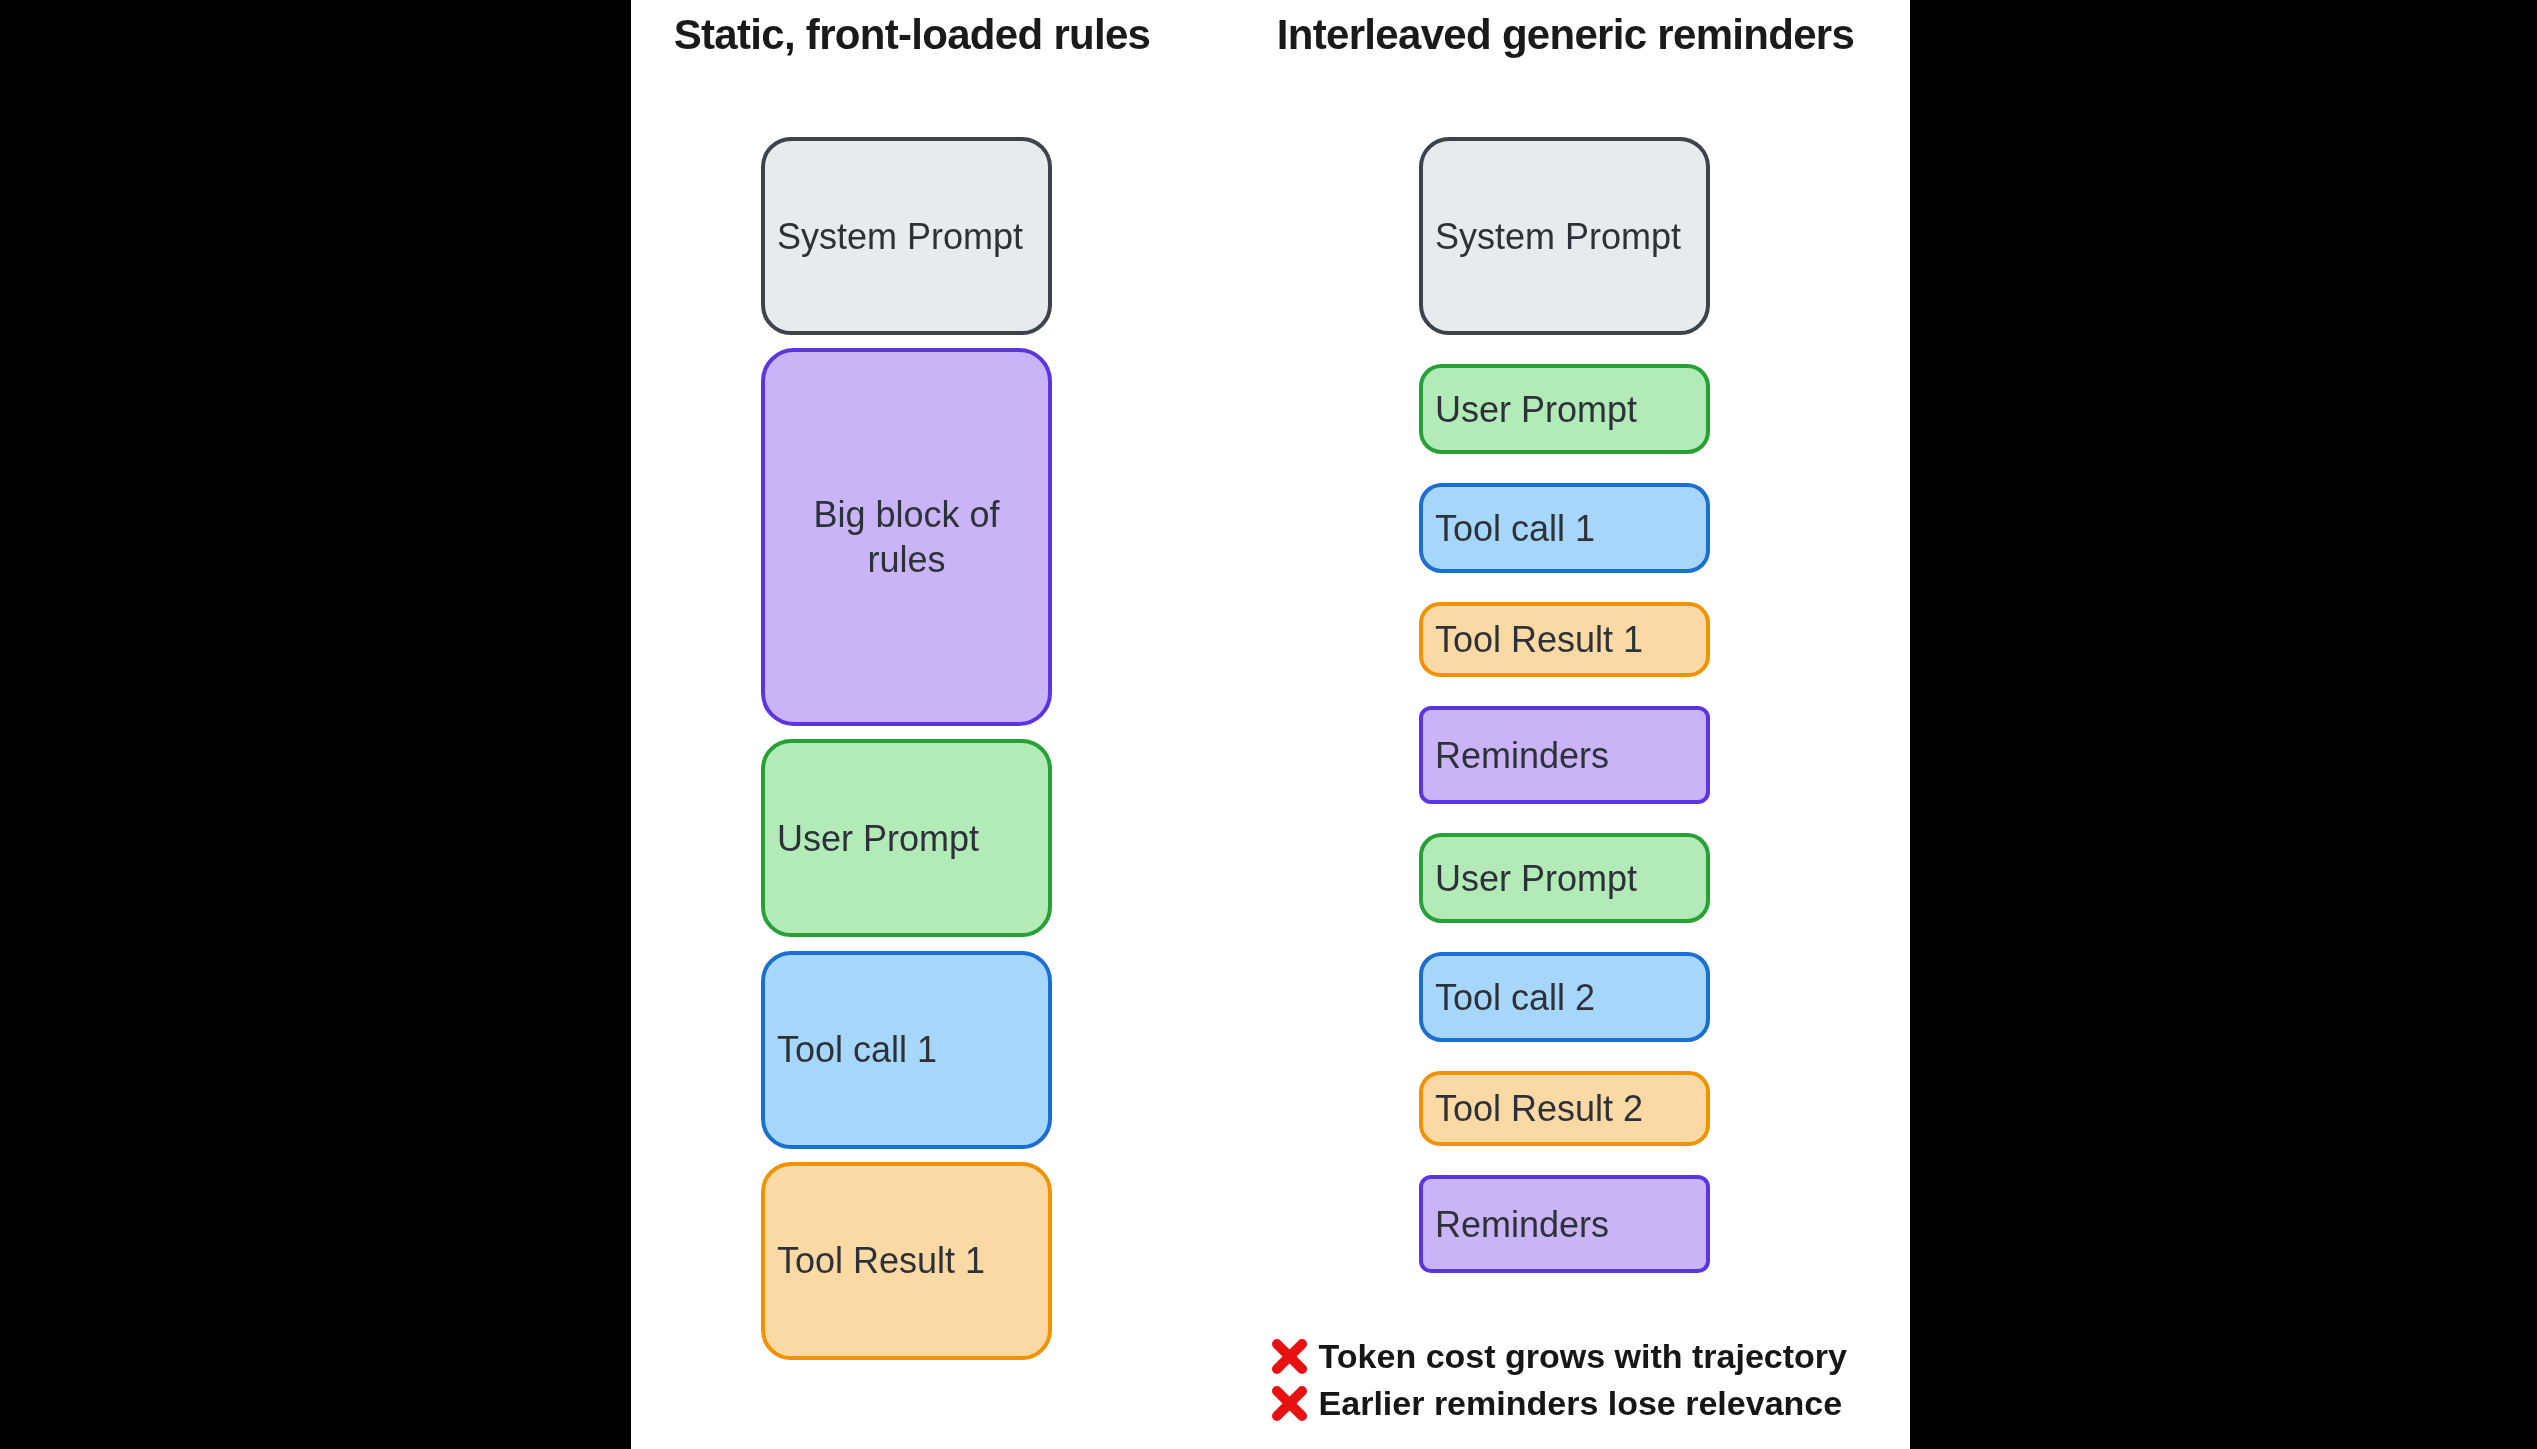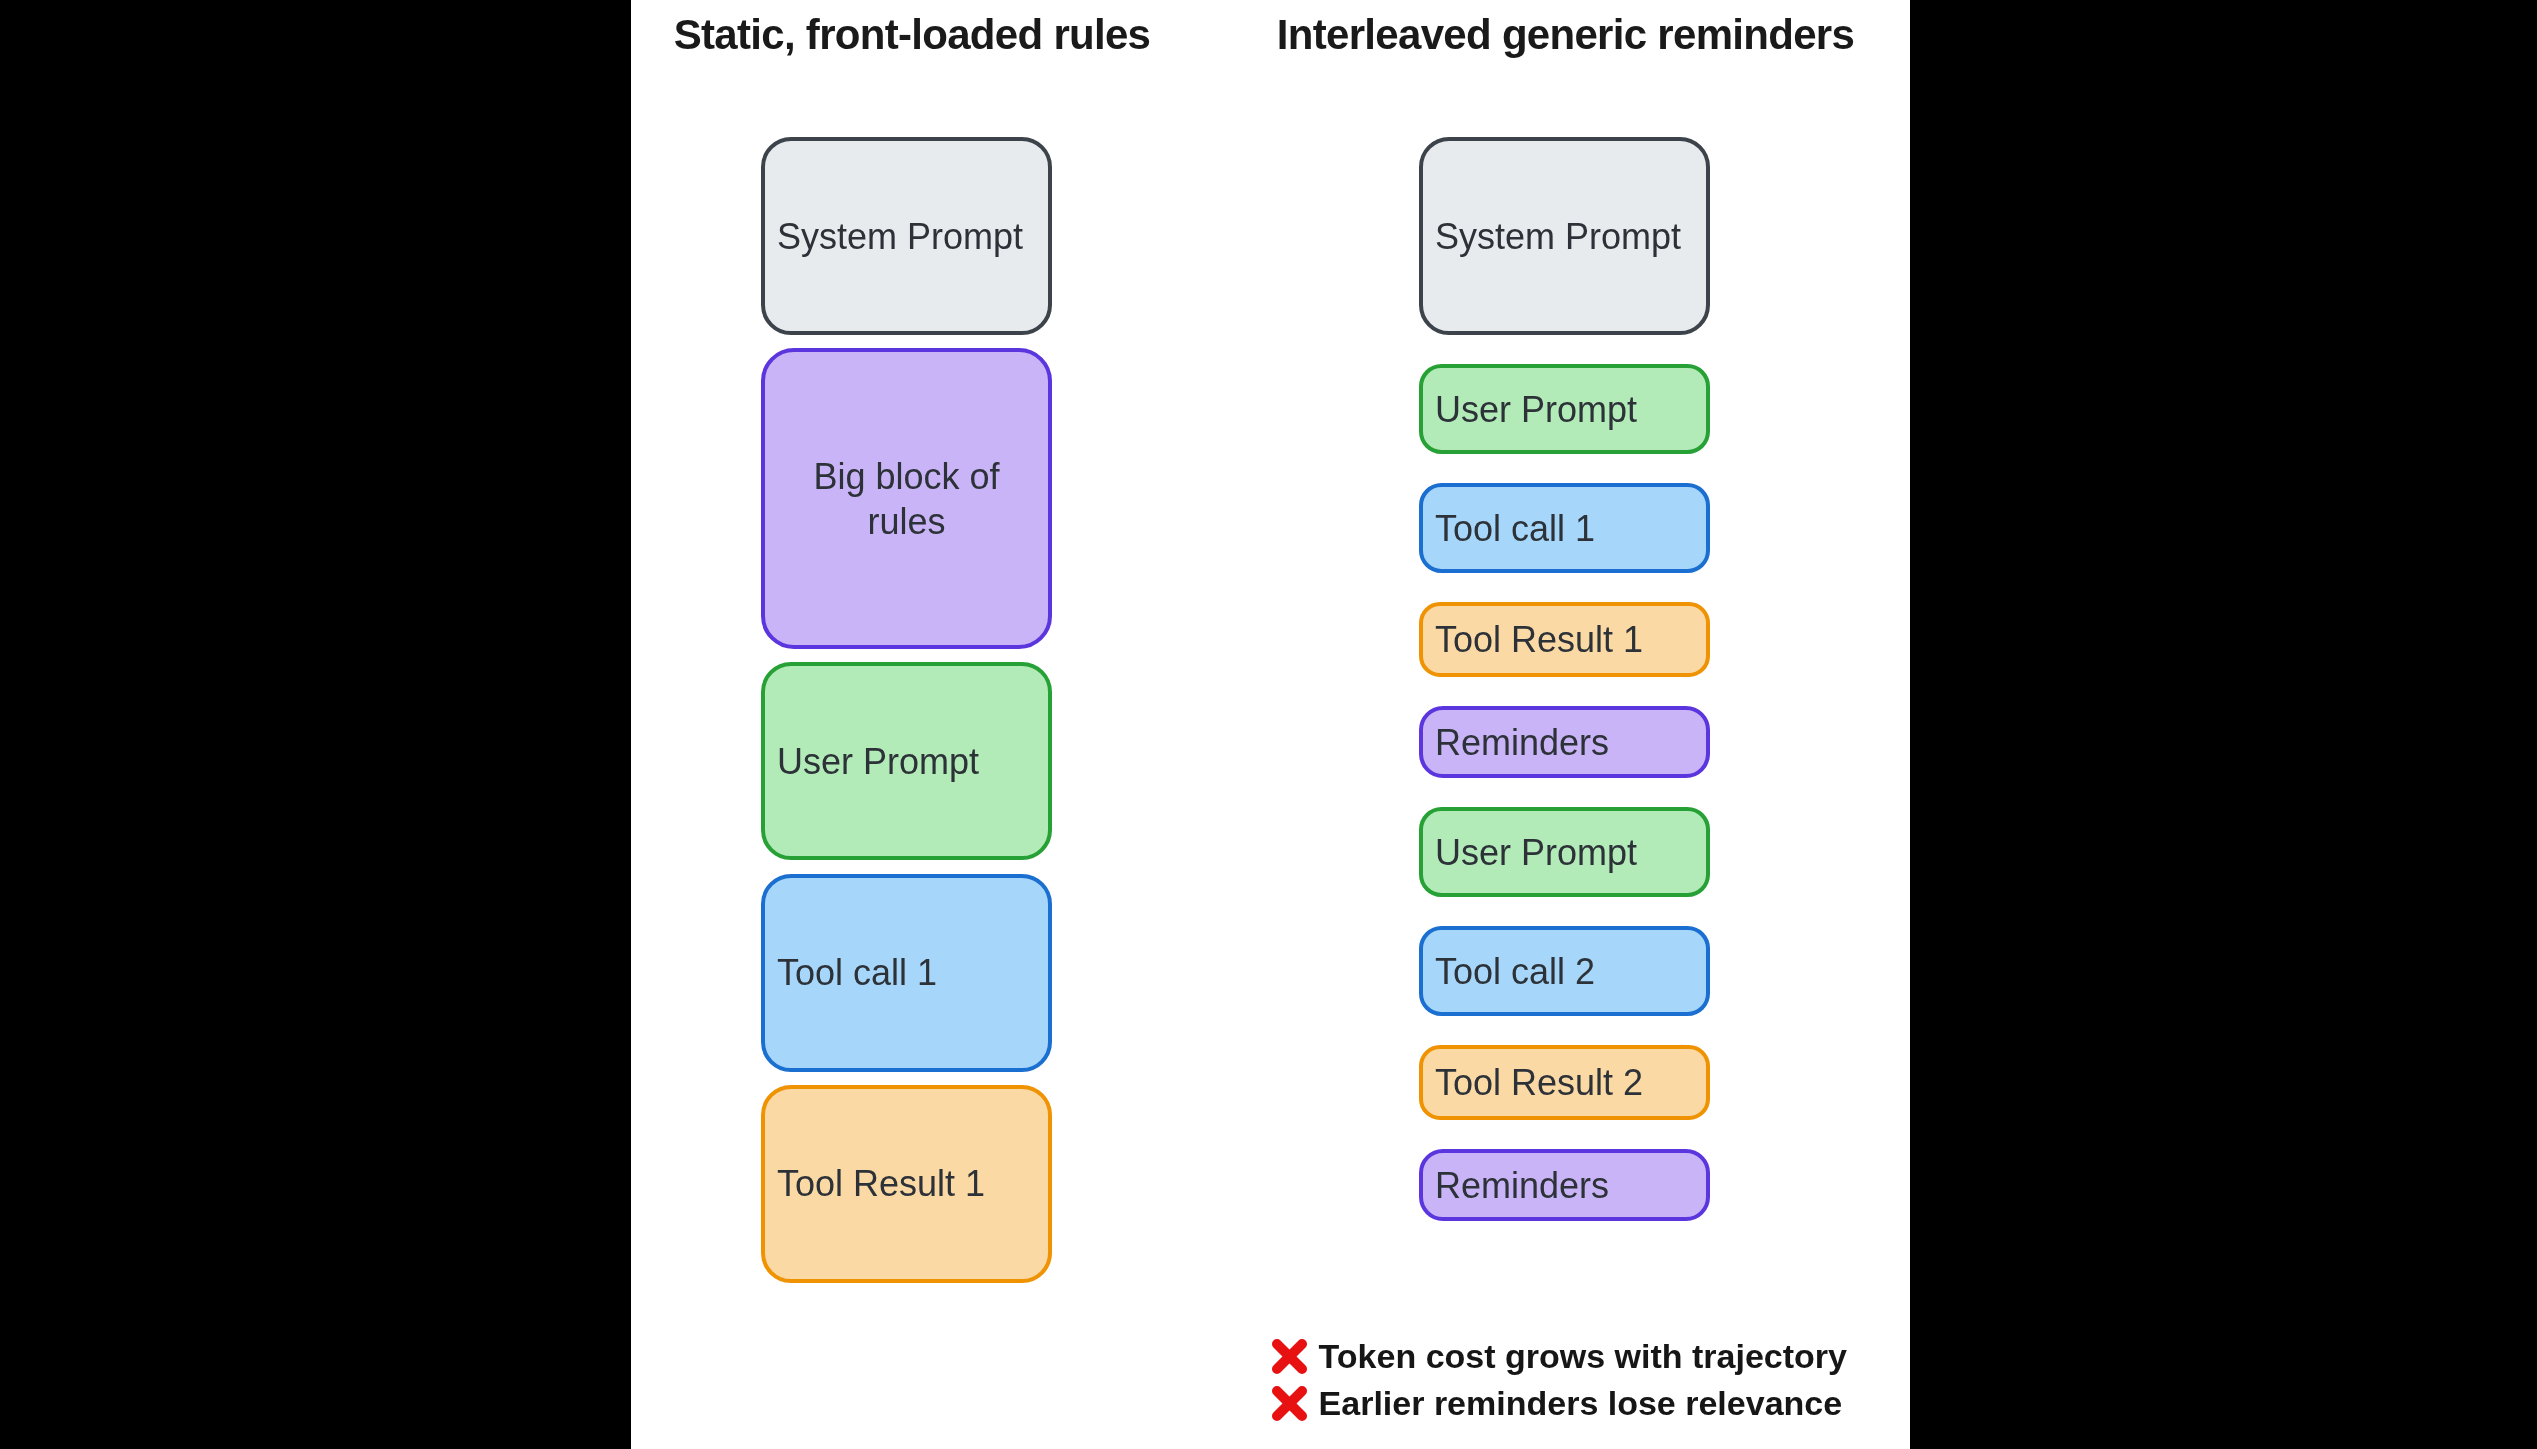--- a/index.html
+++ b/index.html
@@ -43,25 +43,25 @@
     display:flex;
     align-items:center;
     justify-content:flex-start;
     text-align:center;
     font-size:36px;
     font-weight:500;
     color:#2d3238;
     line-height:1.25;
     padding:0 12px;
   }
-  .size-xl{height:301px;border-radius:33px;}
+  .size-xl{height:378px;border-radius:33px;}
   .size-lg{height:198px;border-radius:30px;}
   .size-md{height:90px;border-radius:22.5px;}
   .size-sm{height:75px;border-radius:21px;}
-  .size-rm{height:72px;border-radius:24px;}
+  .size-rm{height:98px;border-radius:12px;}
   .notes{
     position:absolute;
     display:flex;
     flex-direction:column;
     gap:9.3px;
   }
   .notes-static{left:661px;top:1352px;}
   .notes-interleaved{left:1271px;top:1338px;text-align:right;}
   .note{
     display:flex;

